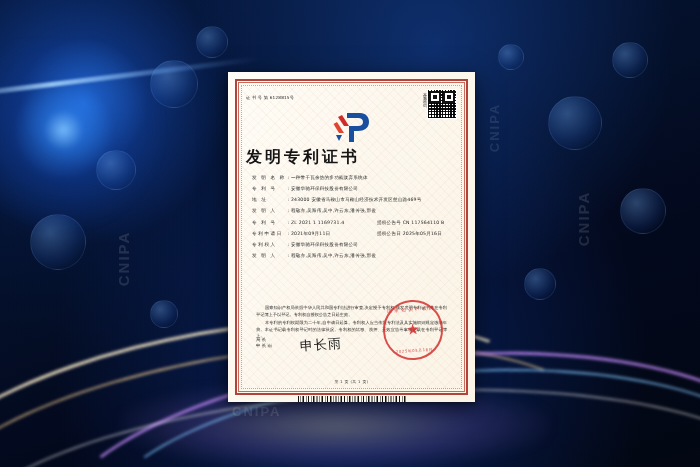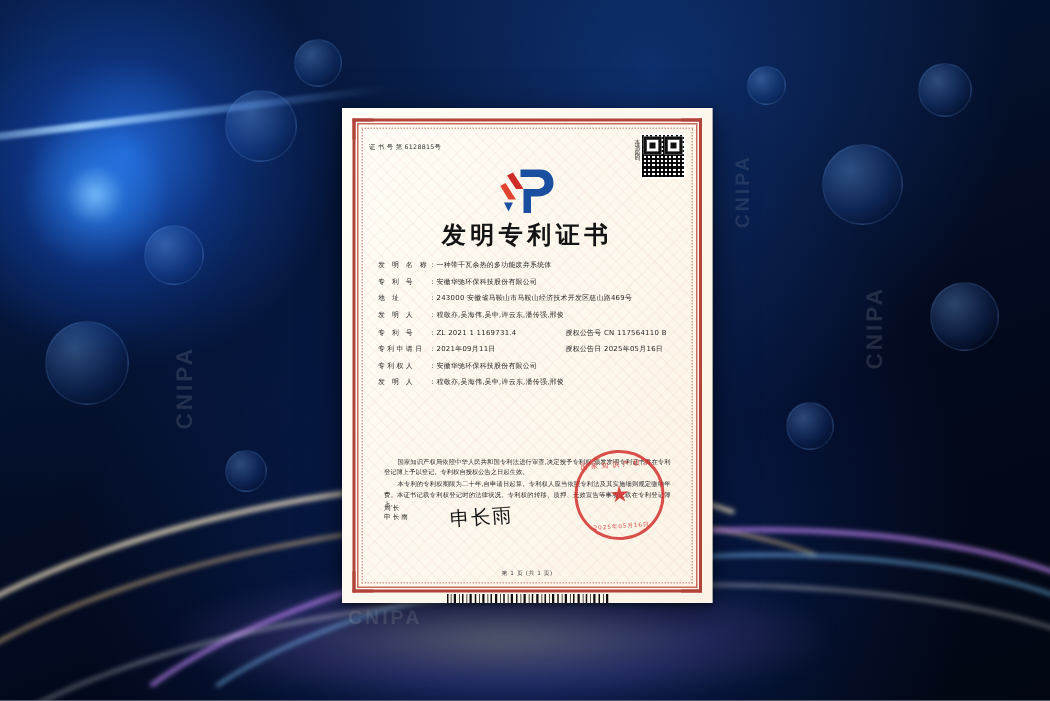--- a/index.html
+++ b/index.html
@@ -223,21 +223,21 @@
     position: absolute;
     left: 50%;
     top: 22px;
     transform: translateX(-50%);
     width: 40px; height: 34px;
   }
 
   .cert-title {
     position: absolute;
     left: 0; right: 0; top: 58px;
-    text-align: center;
+    text-align: left;
     font-family: "DejaVu Sans", sans-serif;
     font-size: 16px;
     font-weight: bold;
     letter-spacing: 3px;
     color: #141414;
   }
 
   
   .fields {
     position: absolute;

